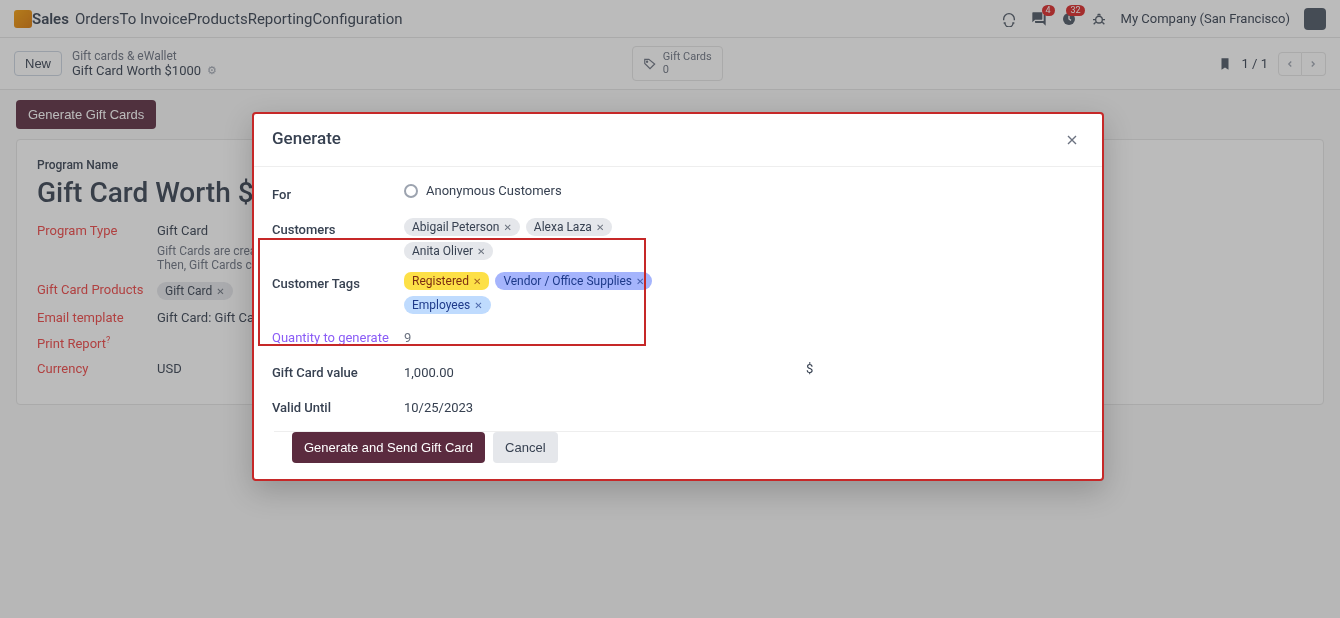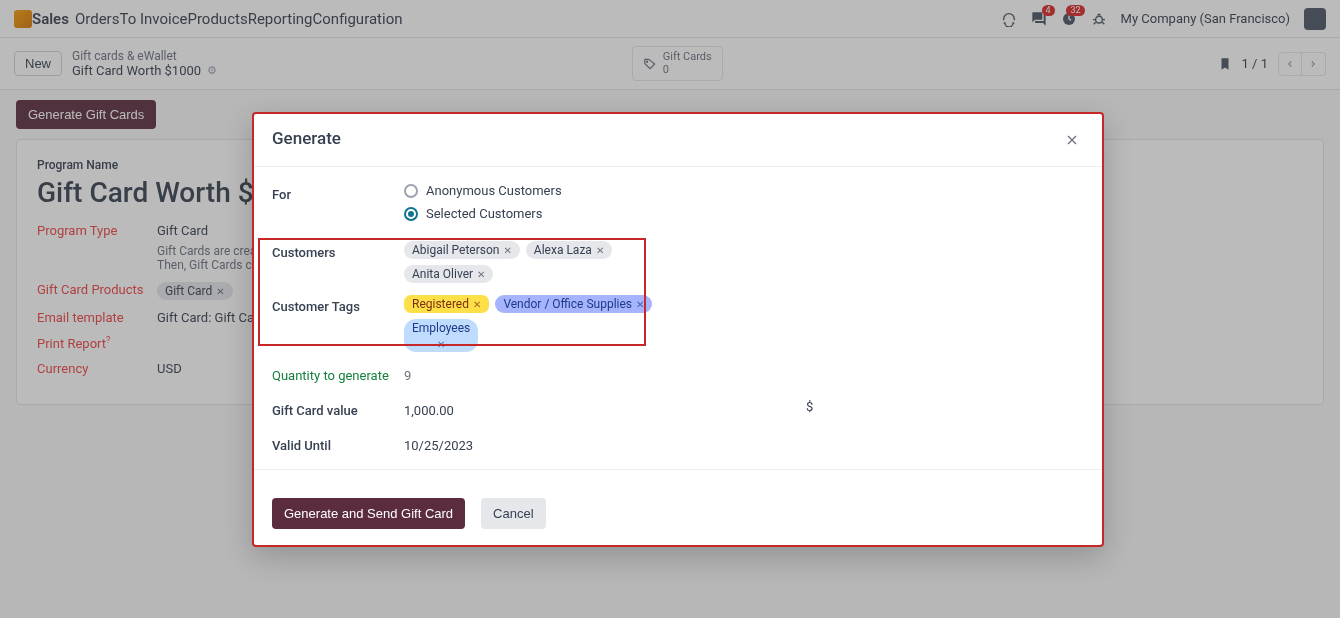--- a/index.html
+++ b/index.html
@@ -57,25 +57,25 @@
   .mrow .mv { flex:1; font-size:13px; color:#374151; }
   .radio-row { display:flex; align-items:center; gap:8px; margin-bottom:8px;}
   .radio { width:14px; height:14px; border-radius:50%; border:2px solid #9ca3af; display:inline-block; }
   .radio.checked { border-color:#0e7490; position:relative;}
   .radio.checked::after{content:"";position:absolute;inset:2px;background:#0e7490;border-radius:50%;}
   .tags-wrap { display:flex; flex-wrap:wrap; gap:6px; }
   .tag { border-radius:12px; padding:2px 8px; font-size:12px; display:inline-flex; align-items:center; gap:4px;}
   .tag-gray { background:#e5e7eb; color:#374151;}
   .tag-orange { background:#fde047; color:#7c2d12;border-radius:7px;}
   .tag-blue  { background:#a5b4fc; color:#1e3a8a;}
-  .tag-blue2 { background:#bfdbfe; color:#1e3a8a;flex-direction:column;}
+  .tag-blue2 { background:#bfdbfe; color:#1e3a8a;}
   .highlight-box { position:absolute; left:258px; top:238px; width:388px; height:108px; border:2px solid #c62828; pointer-events:none; }
   .value-input { padding:4px 0; }
   .currency-sym { position:absolute; left:534px; }
-  .modal-footer { border-top:1px solid #eee; padding:28px 18px 16px; display:flex; gap:16px;}
+  .modal-footer { border-top:1px solid #eee; padding:0 18px 16px; display:flex; gap:8px;margin-left:20px;}
   .btn-primary { background:#5b2b3f; color:#fff; border:none; padding:8px 12px; border-radius:4px; font-size:13px; cursor:pointer;}
   .btn-secondary { background:#e5e7eb; color:#374151; border:none; padding:8px 12px; border-radius:4px; font-size:13px; cursor:pointer;}
 
   .gear-mini{font-size:11px;color:#9ca3af;}
   .sup{font-size:9px;vertical-align:super;}
   svg { display:block; }
 </style>
 </head>
 <body>
 
@@ -215,24 +215,20 @@
     </span>
   </div>
   <div class="modal-body">
     <div class="mrow">
       <div class="ml">For</div>
       <div class="mv">
         <div class="radio-row">
           <span class="radio"></span>
           <span>Anonymous Customers</span>
         </div>
-        <div class="radio-row">
-          <span class="radio checked"></span>
-          <span>Selected Customers</span>
-        </div>
       </div>
     </div>
 
     <div class="mrow">
       <div class="ml">Customers</div>
       <div class="mv">
         <div class="tags-wrap" id="customers-wrap" style="max-width:260px">
             <span class="tag tag-gray">
               <span>Abigail Peterson</span>
               <span class="chip-x">✕</span>
@@ -263,21 +259,21 @@
             </span>
             <span class="tag tag-blue2">
               <span>Employees</span>
               <span class="chip-x">✕</span>
             </span>
           </div>
       </div>
     </div>
 
     <div class="mrow">
-      <div class="ml" style="font-weight:400;color:#15803d">Quantity to generate</div>
+      <div class="ml" style="font-weight:400;color:#8b5cf6">Quantity to generate</div>
       <div class="mv value-input" style="color:#6b7280">9</div>
     </div>
 
     <div class="mrow" style="position:relative">
       <div class="ml">Gift Card value</div>
       <div class="mv value-input">1,000.00</div>
       <span class="currency-sym">$</span>
     </div>
 
     <div class="mrow">

